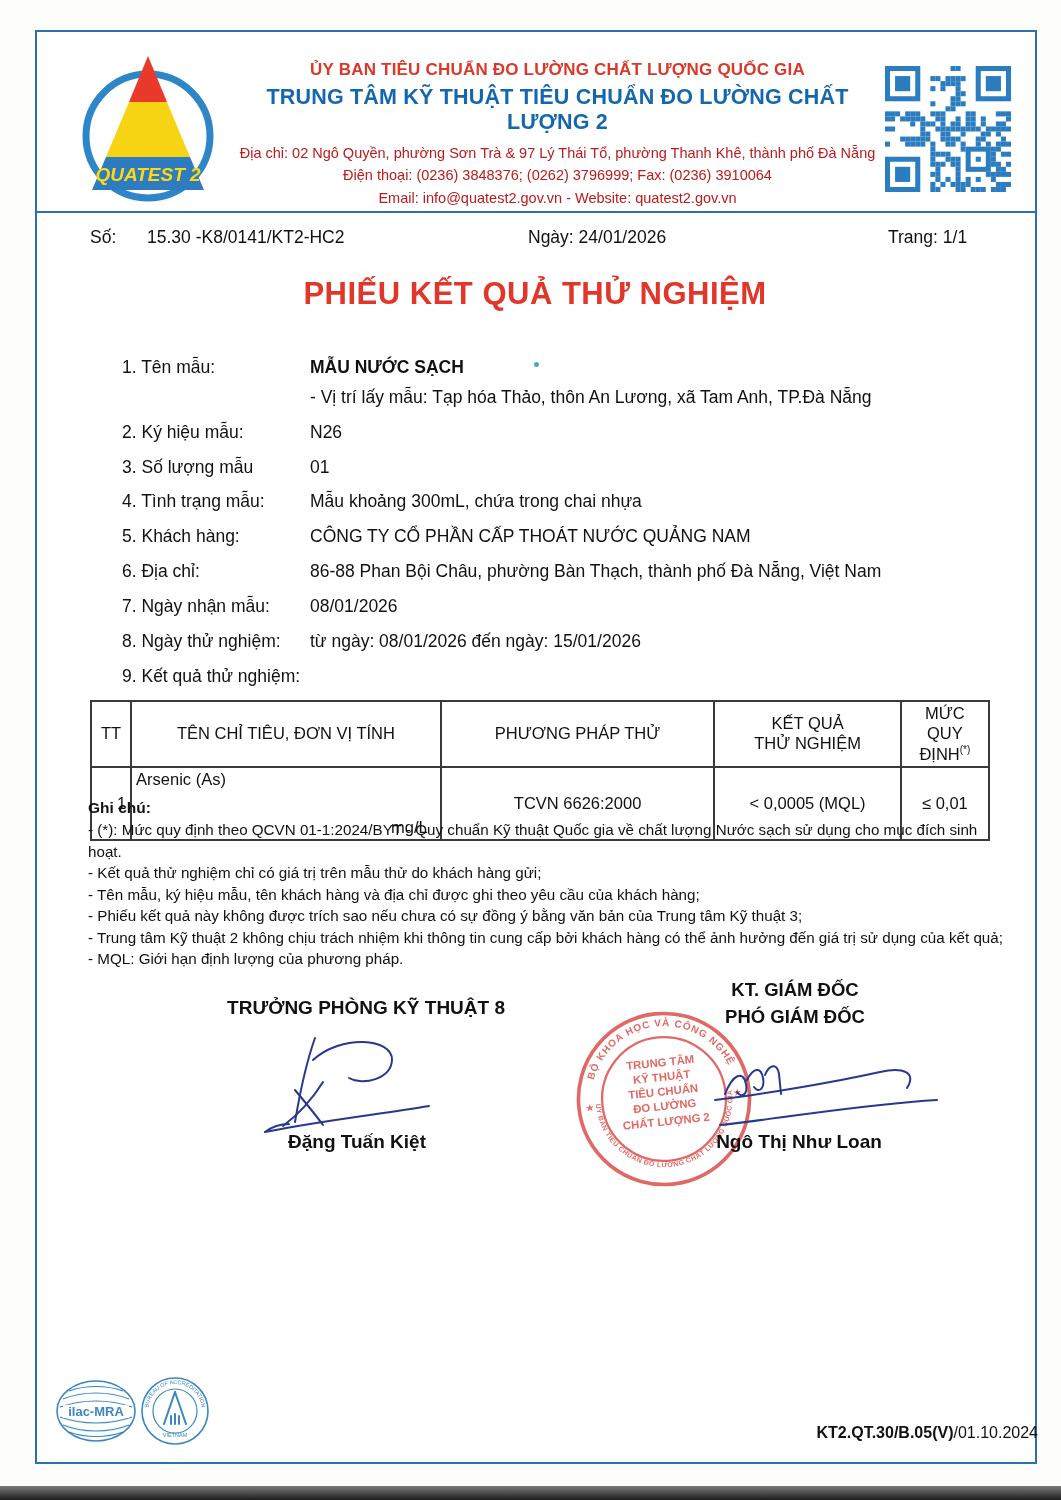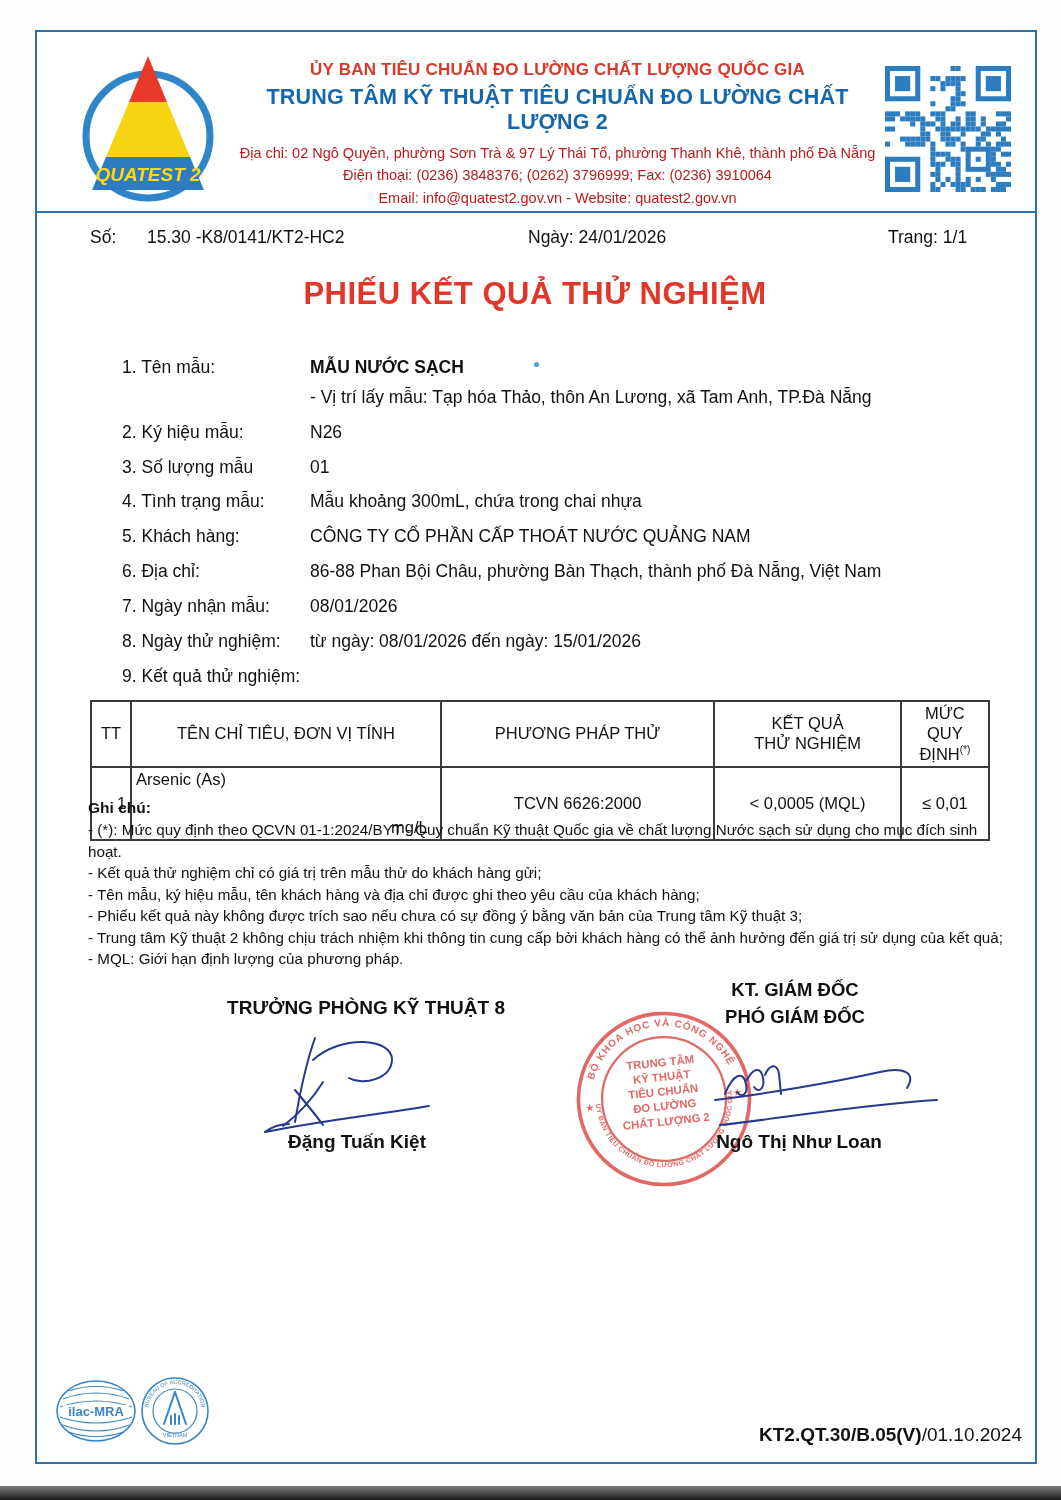--- a/index.html
+++ b/index.html
@@ -48,21 +48,21 @@
   .sig-title-right{position:absolute;left:640px;top:977px;width:310px;text-align:center;font-weight:bold;font-size:18.5px;line-height:1.45;}
   .sig-left-svg{position:absolute;left:255px;top:1032px;}
   .sig-right-svg{position:absolute;left:695px;top:1042px;}
   .stamp{position:absolute;left:573px;top:1008px;width:182px;height:182px;transform:rotate(-6deg);opacity:.88;}
   .sig-name-left{position:absolute;left:237px;top:1131px;width:240px;text-align:center;font-weight:bold;font-size:19px;}
   .sig-name-right{position:absolute;left:669px;top:1131px;width:260px;text-align:center;font-weight:bold;font-size:19px;}
   
   .logo-ilac{position:absolute;left:55px;top:1379px;}
   .logo-boa{position:absolute;left:140px;top:1376px;}
   .doc-code{position:absolute;left:48px;top:1431px;font-size:13px;font-style:italic;color:#1c1c1c;}
-  .form-code{position:absolute;left:644px;top:1424px;width:378px;text-align:right;font-size:19px;}
+  .form-code{position:absolute;left:660px;top:1424px;width:378px;text-align:right;font-size:16px;}
   .form-code .b{font-weight:bold;}
 </style>
 </head>
 <body>
 
 <div class="doc">
   <div class="frame"></div>
   <div class="hdr-divider"></div>
 
   <div class="logo-box">

